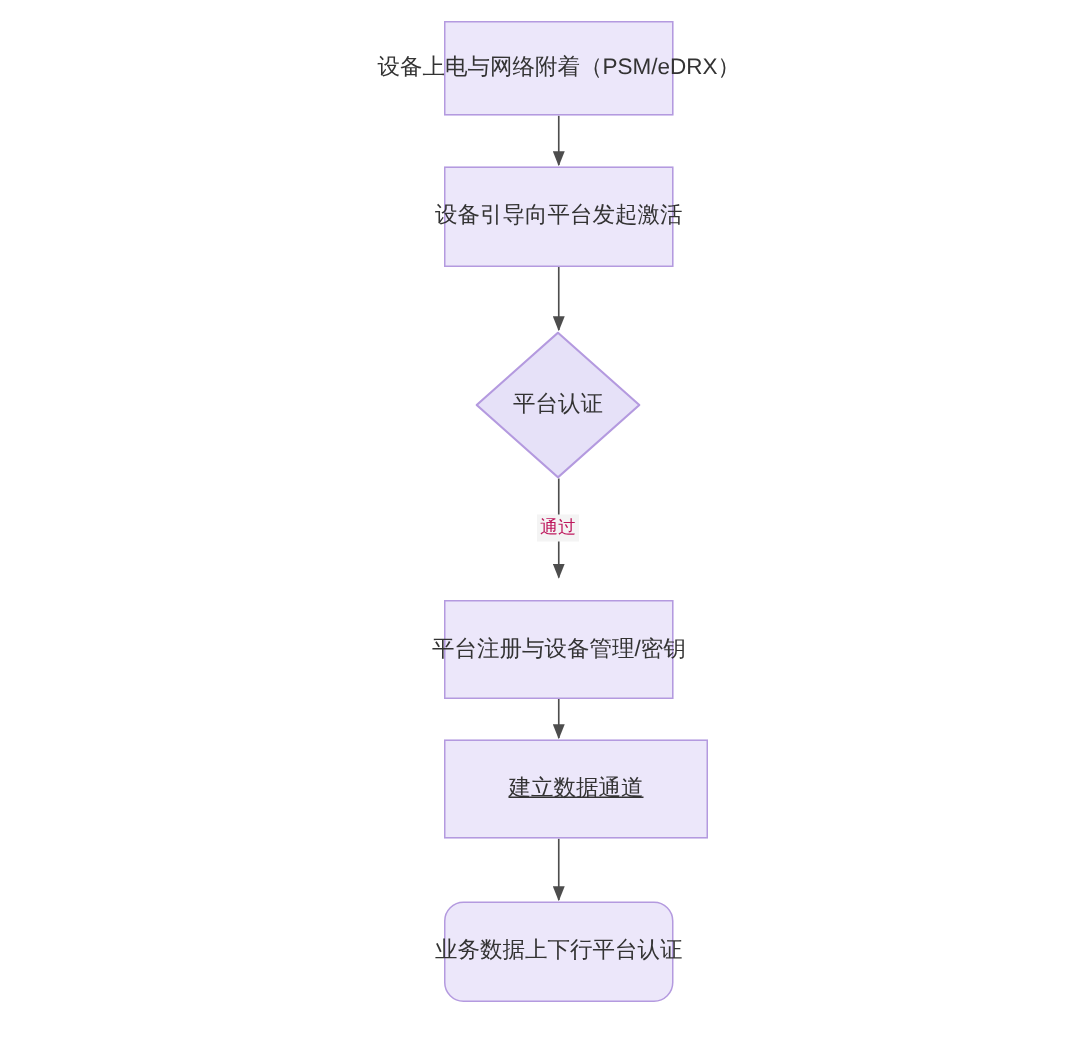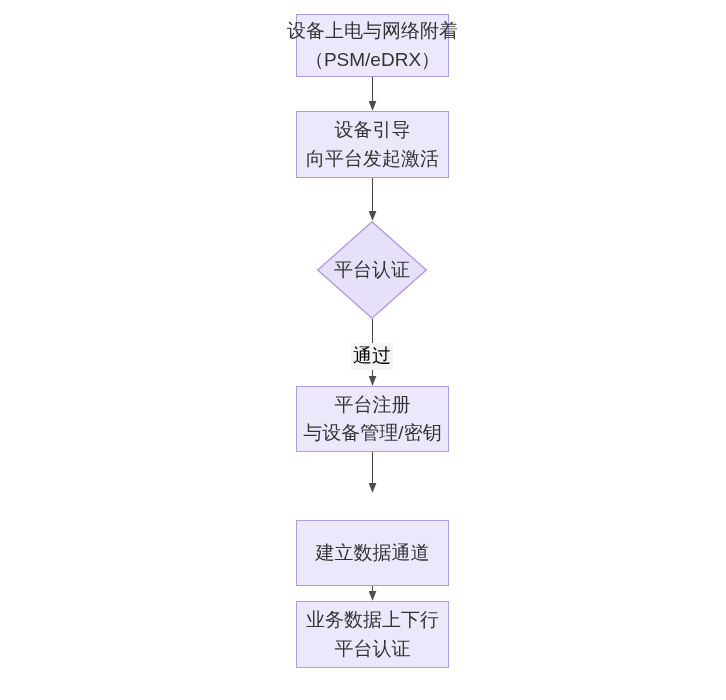--- a/index.html
+++ b/index.html
@@ -24,26 +24,25 @@
     position: absolute;
     left: 0;
     top: 0;
     width: 726px;
     height: 700px;
   }
   .node {
     position: absolute;
     box-sizing: border-box;
     display: flex;
-    flex-direction: column;
     align-items: center;
     justify-content: center;
     text-align: center;
     line-height: 1.5;
-    font-size: 19px;
+    font-size: 15px;
     color: #333333;
     z-index: 2;
   }
   .node-process {
     background: #ece7fa;
     border: 1.4px solid #b49adf;
   }
   .node-decision {
     background: transparent;
     border: none;
@@ -60,22 +59,22 @@
     position: relative;
     z-index: 2;
   }
   .node-line {
     display: block;
     white-space: nowrap;
   }
   .edge-label {
     position: absolute;
     z-index: 3;
-    font-size: 19px;
-    color: #000000;
+    font-size: 12px;
+    color: #be185d;
     background: #f4f4f4;
     padding: 1px 2px;
     line-height: 1.3;
     white-space: nowrap;
     transform: translateX(-50%);
   }
 </style>
 </head>
 <body>
 
@@ -108,27 +107,27 @@
     <svg class="diamond-shape" viewBox="0 0 110 98" preserveAspectRatio="none" xmlns="http://www.w3.org/2000/svg">
       <polygon points="55,0.8 109.2,49 55,97.2 0.8,49" fill="#e6e1f8" stroke="#b49adf" stroke-width="1.4"></polygon>
     </svg>
     <span class="node-text-wrap">
       <span class="node-line">平台认证</span>
     </span>
   </div>
 
   <div class="edge-label" style="left:372px; top:343px;">通过</div>
 
-  <div class="node node-process" style="left:296px; top:386px; width:153px; height:66px;">
+  <div class="node node-process" style="left:296px; top:400px; width:153px; height:66px;">
     <span class="node-line">平台注册</span>
     <span class="node-line">与设备管理/密钥</span>
   </div>
 
-  <div class="node node-process" style="left:296px; top:520px; width:153px; height:66px;">
+  <div class="node node-process" style="left:296px; top:493px; width:176px; height:66px;text-decoration:underline;">
     <span class="node-line">建立数据通道</span>
   </div>
 
-  <div class="node node-process" style="left:296px; top:601px; width:153px; height:67px;">
+  <div class="node node-process" style="left:296px; top:601px; width:153px; height:67px;border-radius:13px;">
     <span class="node-line">业务数据上下行</span>
     <span class="node-line">平台认证</span>
   </div>
 
 </div>
 
 </body></html>

